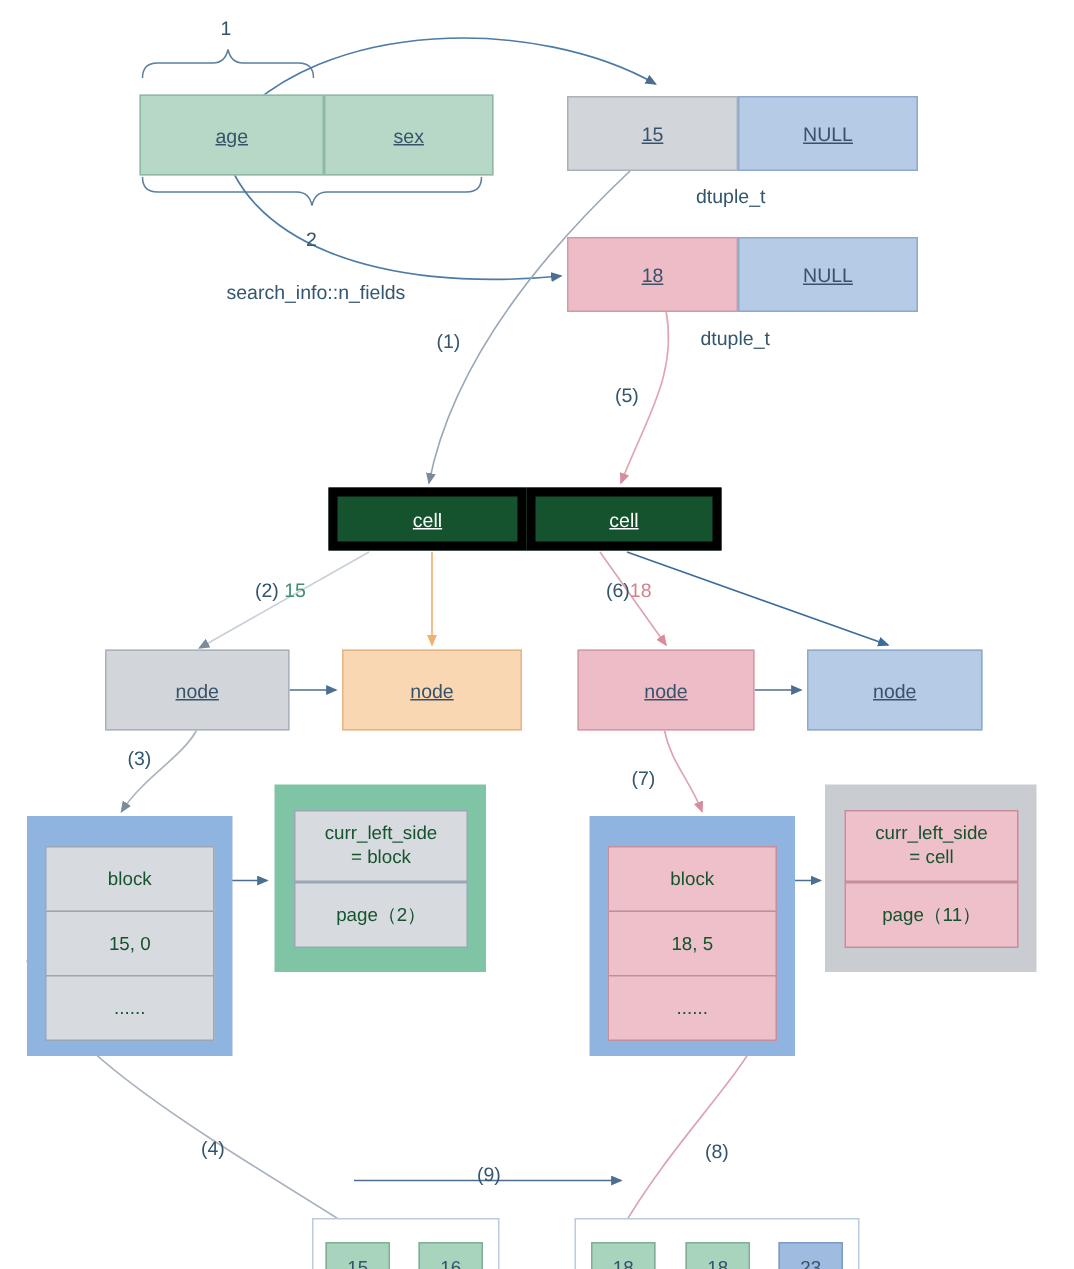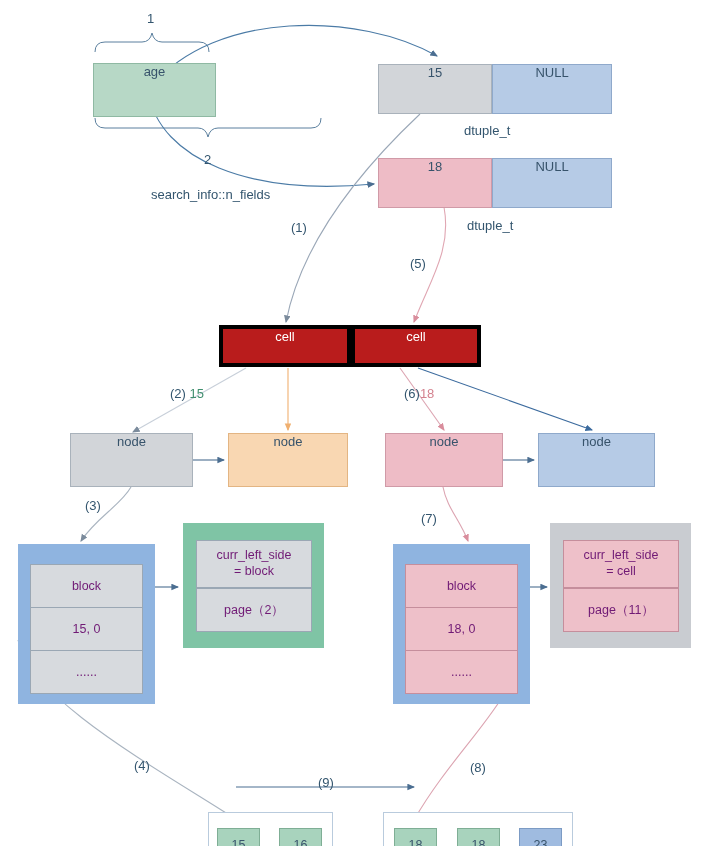--- a/index.html
+++ b/index.html
@@ -1,39 +1,39 @@
 <!DOCTYPE html>
 <html><head>
 <meta charset="utf-8">
 <style>
   html,body{margin:0;padding:0;background:#ffffff;}
   body{width:716px;height:846px;position:relative;overflow:hidden;
        font-family:"Liberation Sans","DejaVu Sans",sans-serif;color:#2e5266;}
   #stage{position:absolute;inset:0;width:716px;height:846px;}
   svg#wires{position:absolute;left:0;top:0;width:716px;height:846px;pointer-events:none;}
-  .box{position:absolute;box-sizing:border-box;display:flex;align-items:flex-start;
-       justify-content:center;text-align:center;font-size:13px;color:#37536b;}
+  .box{position:absolute;box-sizing:border-box;display:flex;align-items:center;
+       justify-content:center;text-align:center;font-size:13px;color:#37536b;text-decoration:underline;}
   .tuple{border:1px solid #9fb6cc;}
   .green{background:#b7d8c6;border:1px solid #8fb9a3;}
   .grey{background:#d2d5d9;border:1px solid #a9b2bb;}
   .bluefill{background:#b6cbe6;border:1px solid #8fa9cb;}
   .pinkfill{background:#eebcc6;border:1px solid #d09aa7;}
   .orangefill{background:#f9d7b2;border:1px solid #e3b583;}
-  .cellbar{background:#b91c1c;border:4px solid #000000;color:#ffffff;font-size:13px;}
+  .cellbar{background:#14532d;border:6px solid #000000;color:#ffffff;font-size:13px;}
   .label{position:absolute;font-size:13px;color:#33556e;white-space:nowrap;}
   .caption{position:absolute;font-size:13px;color:#33556e;}
   .step{position:absolute;font-size:13px;color:#33556e;}
   .num-green{color:#3f8f6e;}
   .num-pink{color:#d4828f;}
   .frame{position:absolute;box-sizing:border-box;}
   .frame-blue{background:#8fb4e0;}
   .frame-green{background:#7fc4a5;}
   .frame-grey{background:#c9ccd1;}
   .rowcell{position:absolute;box-sizing:border-box;display:flex;align-items:center;
-           justify-content:center;font-size:12.5px;color:#701a75;}
+           justify-content:center;font-size:12.5px;color:#14532d;}
   .rowgrey{background:#d7dade;border:1px solid #9aa7b4;}
   .rowpink{background:#eec0c9;border:1px solid #c58e9c;}
   .pagebox{position:absolute;box-sizing:border-box;border:1px solid #b9cbdd;background:#ffffff;}
   .leaf{position:absolute;box-sizing:border-box;display:flex;align-items:center;
         justify-content:center;font-size:12.5px;color:#37536b;}
   .leafgreen{background:#a8d3bd;border:1px solid #7fae95;}
   .leafblue{background:#9fbbe0;border:1px solid #7c9bc4;}
   .twoline{line-height:1.25;}
 </style>
 </head>
@@ -93,20 +93,23 @@
     <path d="M18,640 C30,700 160,770 237,820" fill="none" stroke="#a9b4c0" stroke-width="1.1" marker-end="url(#ar-grey)"></path>
 
     <path d="M516,640 C530,690 460,740 414,820" fill="none" stroke="#dca4b1" stroke-width="1.1" marker-end="url(#ar-pink)"></path>
 
     <path d="M236,787 L414,787" fill="none" stroke="#4b6e91" stroke-width="1.1" marker-end="url(#ar-steel)"></path>
   </svg>
 
   <div class="box green" style="left:93px;top:63px;width:123px;height:54px;">
     <span>age</span>
   </div>
+  <div class="box green" style="left:216px;top:63px;width:113px;height:54px;">
+    <span>sex</span>
+  </div>
 
   <div class="label" style="left:147px;top:11px;">1</div>
   <div class="label" style="left:204px;top:152px;">2</div>
   <div class="caption" style="left:151px;top:187px;">search_info::n_fields</div>
 
   <div class="box tuple grey" style="left:378px;top:64px;width:114px;height:50px;">
     <span>15</span>
   </div>
   <div class="box tuple bluefill" style="left:492px;top:64px;width:120px;height:50px;">
     <span>NULL</span>
@@ -159,21 +162,21 @@
   </div>
   <div class="rowcell rowgrey" style="left:196px;top:588px;width:116px;height:44px;">
     <span>page（2）</span>
   </div>
 
   <div class="frame frame-blue" style="left:393px;top:544px;width:137px;height:160px;"></div>
   <div class="rowcell rowpink" style="left:405px;top:564px;width:113px;height:44px;">
     <span>block</span>
   </div>
   <div class="rowcell rowpink" style="left:405px;top:607px;width:113px;height:44px;">
-    <span>18, 0</span>
+    <span>18, 5</span>
   </div>
   <div class="rowcell rowpink" style="left:405px;top:650px;width:113px;height:44px;">
     <span>......</span>
   </div>
 
   <div class="frame frame-grey" style="left:550px;top:523px;width:141px;height:125px;"></div>
   <div class="rowcell rowpink twoline" style="left:563px;top:540px;width:116px;height:48px;flex-direction:column;">
     <span>curr_left_side</span>
     <span>= cell</span>
   </div>

